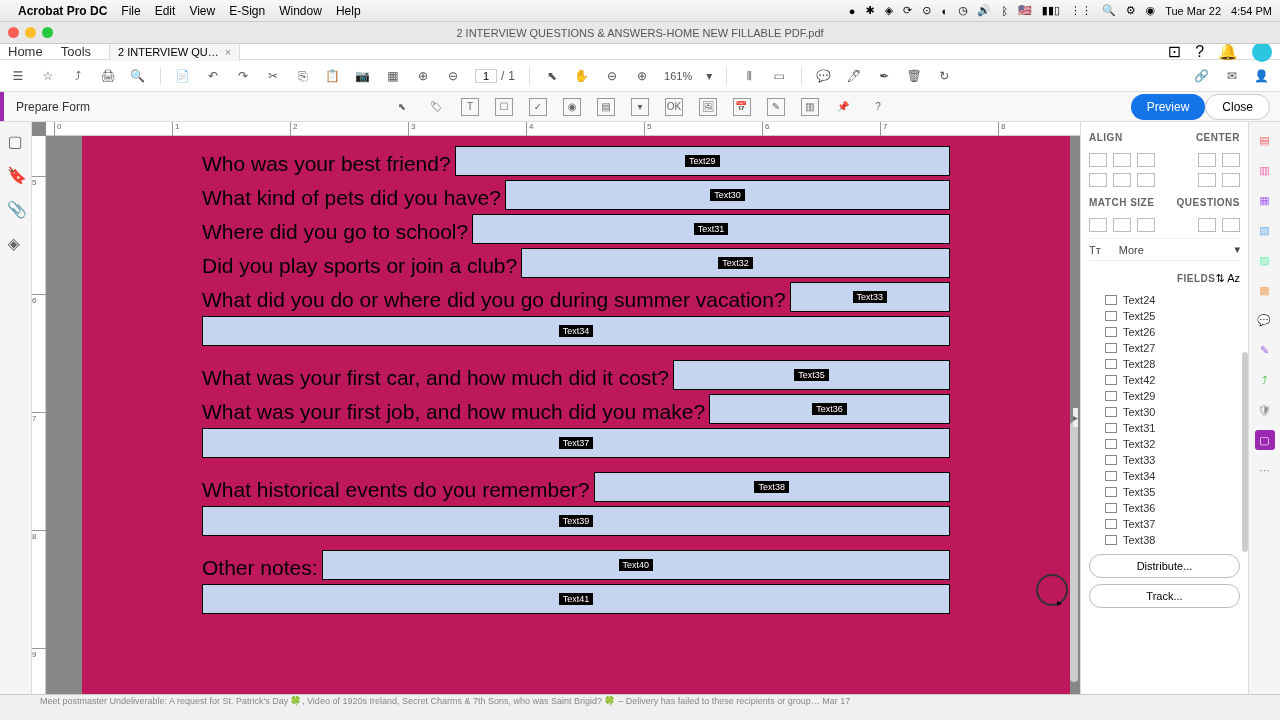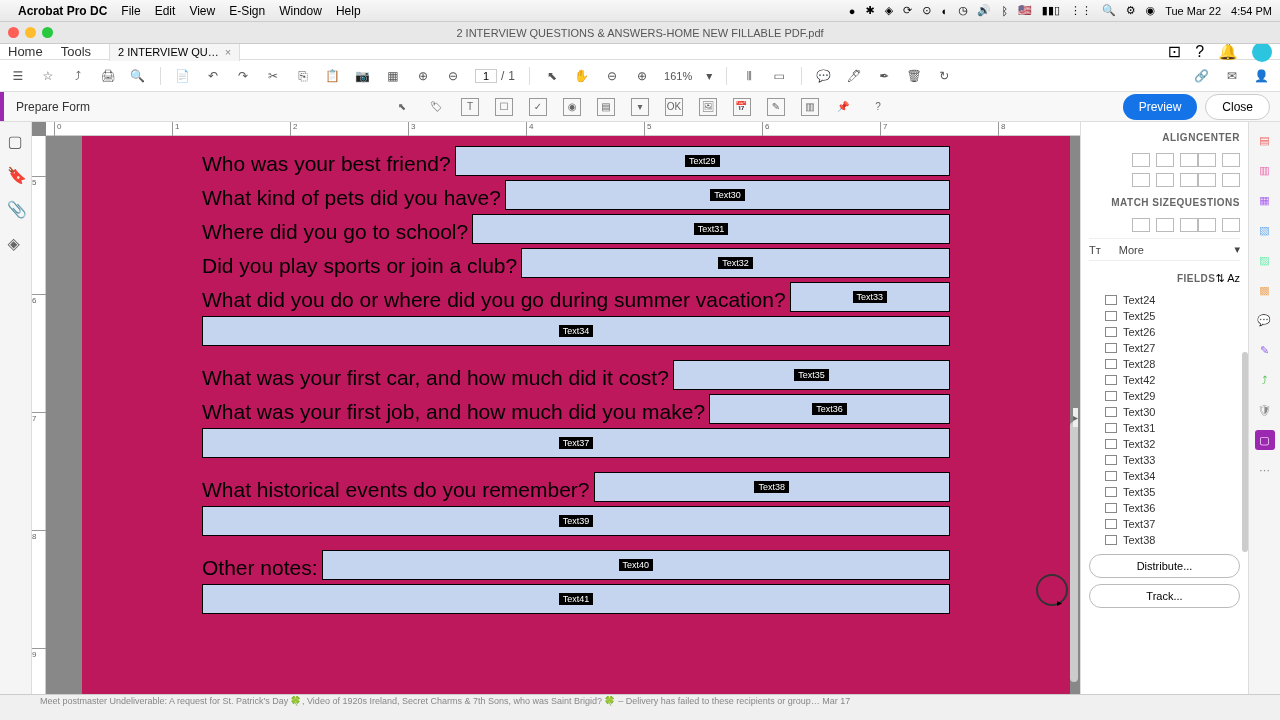--- a/index.html
+++ b/index.html
@@ -39,21 +39,21 @@
 .main-toolbar .spacer { flex: 1; }
 .main-toolbar .icon { width: 16px; height: 16px; display: inline-flex; align-items: center; justify-content: center; cursor: pointer; }
 
 
 .form-toolbar { height: 30px; background: #f8f8f8; border-bottom: 1px solid #ddd; display: flex; align-items: center; padding: 0 10px; position: relative; }
 .form-toolbar .purple-bar { position: absolute; left: 0; top: 0; width: 4px; height: 100%; background: #9c27b0; }
 .form-toolbar .label { font-size: 12px; color: #333; margin-left: 6px; }
 .form-toolbar .tools { position: absolute; left: 50%; transform: translateX(-50%); display: flex; gap: 16px; }
 .form-toolbar .tools .tool { width: 18px; height: 18px; border: 1px solid #999; cursor: pointer; font-size: 10px; display: flex; align-items: center; justify-content: center; color: #666; }
 .form-toolbar .tools .tool.noborder { border: none; }
-.form-toolbar .right-btns { margin-left: auto; display: flex; gap: 8px; }
+.form-toolbar .right-btns { margin-left: auto; display: flex; }
 .btn-preview { background: #1473e6; color: #fff; border: none; border-radius: 14px; padding: 5px 16px; font-size: 12px; cursor: pointer; }
 .btn-close { background: #fff; border: 1px solid #ccc; border-radius: 14px; padding: 5px 16px; font-size: 12px; cursor: pointer; }
 
 
 .main-area { display: flex; height: calc(720px - 22px - 22px - 28px - 32px - 30px - 14px); }
 
 
 .left-sidebar { width: 32px; background: #f5f5f5; border-right: 1px solid #ddd; display: flex; flex-direction: column; align-items: center; padding-top: 10px; gap: 18px; }
 .left-sidebar .icon { width: 16px; height: 16px; color: #666; cursor: pointer; }
 
@@ -75,21 +75,21 @@
 .gap { height: 10px; }
 
 
 .right-panel { width: 200px; background: #fff; border-left: 1px solid #ddd; display: flex; }
 .right-panel .content { flex: 1; padding: 6px 8px; font-size: 11px; overflow: hidden; position: relative; }
 .right-panel .vert-icons { width: 32px; background: #f5f5f5; border-left: 1px solid #ddd; display: flex; flex-direction: column; align-items: center; padding-top: 8px; gap: 10px; }
 .right-panel .vert-icons .vi { width: 20px; height: 20px; border-radius: 3px; cursor: pointer; display: flex; align-items: center; justify-content: center; font-size: 11px; }
 .right-panel .vert-icons .vi.active { background: #9c27b0; color: #fff; }
 
 .rp-section-title { font-size: 10px; color: #666; font-weight: 600; letter-spacing: 0.5px; margin: 4px 0; }
-.rp-row { display: flex; justify-content: flex-end; margin-bottom: 6px; }
+.rp-row { display: flex; justify-content: space-between; margin-bottom: 6px; }
 .rp-icon-group { display: flex; gap: 6px; }
 .rp-icon-group .ri { width: 18px; height: 14px; border: 1px solid #bbb; cursor: pointer; }
 .rp-more { display: flex; align-items: center; gap: 18px; font-size: 11px; color: #444; padding: 4px 0; border-top: 1px solid #eee; border-bottom: 1px solid #eee; cursor: pointer; }
 .rp-fields-head { display: flex; justify-content: flex-end; align-items: center; margin-top: 8px; }
 .rp-fields-list { margin-top: 4px; max-height: 290px; overflow: hidden; }
 .rp-field-item { display: flex; align-items: center; gap: 6px; padding: 2px 0 2px 16px; font-size: 11px; color: #333; cursor: pointer; }
 .rp-field-item .fi-icon { width: 12px; height: 10px; border: 1px solid #888; }
 .rp-action-btn { display: block; width: 100%; padding: 5px; border: 1px solid #bbb; border-radius: 12px; background: #fff; font-size: 11px; margin-top: 6px; cursor: pointer; }
 .rp-scrollbar { position: absolute; right: 0; top: 230px; width: 6px; height: 200px; background: #ccc; border-radius: 3px; }
 

